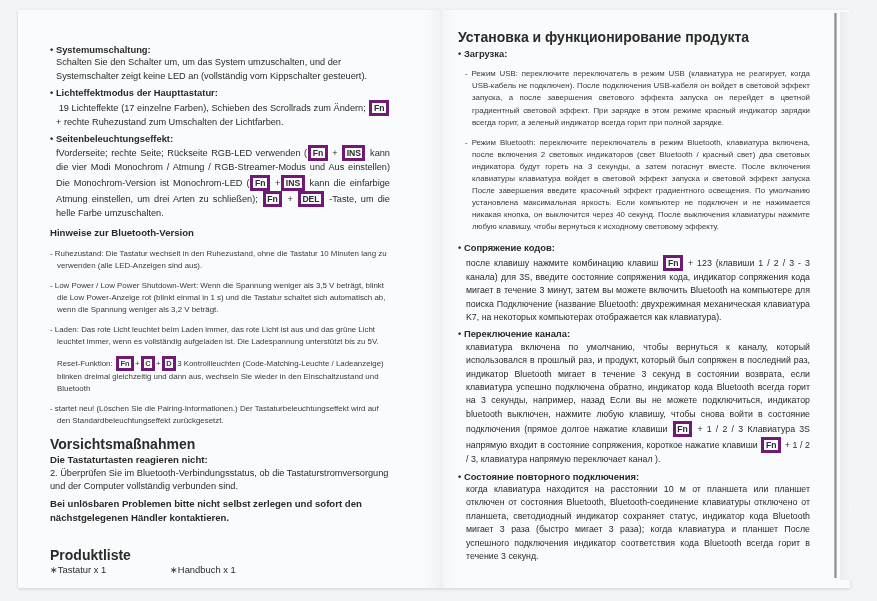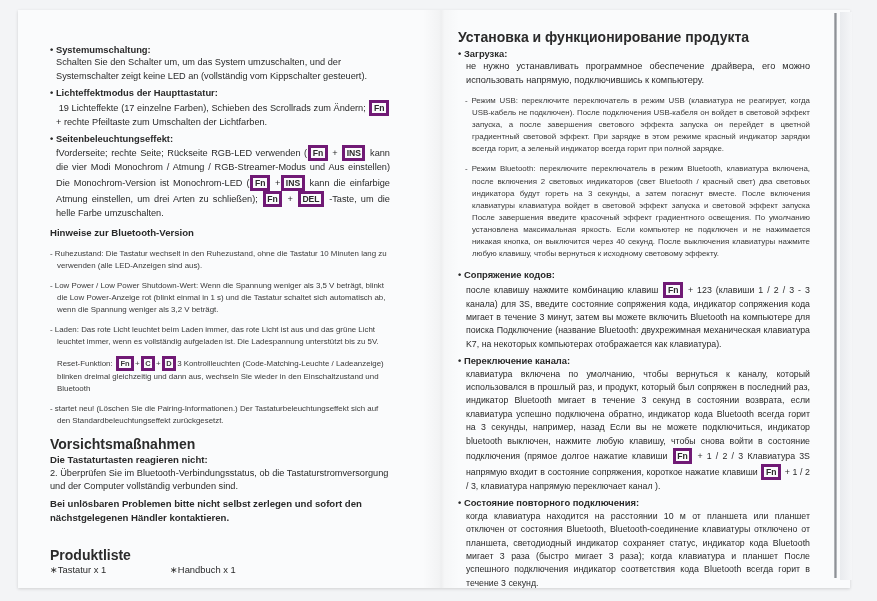--- a/index.html
+++ b/index.html
@@ -60,21 +60,21 @@
   <div>
     <p class="bul-h"><span>• </span><span>Systemumschaltung:</span></p>
     <p class="p ind">Schalten Sie den Schalter um, um das System umzuschalten, und der Systemschalter zeigt keine LED an (vollständig vom Kippschalter gesteuert).</p>
   </div>
 
   <div>
     <p class="bul-h"><span>• </span><span>Lichteffektmodus der Haupttastatur:</span></p>
     <p class="p ind just">
       &nbsp;<span>19 Lichteffekte (17 einzelne Farben), Schieben des Scrollrads zum Ändern;</span>
       <span class="key">Fn</span>
-      <span>+ rechte Pfeiltaste zum Umschalten der Lichtfarben.</span>
+      <span>+ rechte Ruhezustand zum Umschalten der Lichtfarben.</span>
     </p>
   </div>
 
   <div>
     <p class="bul-h"><span>• </span><span>Seitenbeleuchtungseffekt:</span></p>
     <p class="p ind just">
       <span>fVorderseite; rechte Seite; Rückseite RGB-LED verwenden (</span><span class="key">Fn</span>
       <span>+</span>
       <span class="key">INS</span>
       <span>kann die vier Modi Monochrom / Atmung / RGB-Streamer-Modus und Aus einstellen) Die Monochrom-Version ist Monochrom-LED (</span><span class="key">Fn</span>
@@ -89,21 +89,21 @@
 
   <div style="margin-top:6px;">
     <p class="h3">Hinweise zur Bluetooth-Version</p>
     <p class="small dash">- Ruhezustand: Die Tastatur wechselt in den Ruhezustand, ohne die Tastatur 10 Minuten lang zu verwenden (alle LED-Anzeigen sind aus).</p>
     <p class="small dash">- Low Power / Low Power Shutdown-Wert: Wenn die Spannung weniger als 3,5 V beträgt, blinkt die Low Power-Anzeige rot (blinkt einmal in 1 s) und die Tastatur schaltet sich automatisch ab, wenn die Spannung weniger als 3,2 V beträgt.</p>
     <p class="small dash">- Laden: Das rote Licht leuchtet beim Laden immer, das rote Licht ist aus und das grüne Licht leuchtet immer, wenn es vollständig aufgeladen ist. Die Ladespannung unterstützt bis zu 5V.</p>
     <p class="small" style="padding-left:7px;">
       <span>Reset-Funktion:</span>
       <span class="key" style="font-size:7.5px;line-height:9px;">Fn</span>+<span class="key" style="font-size:7.5px;line-height:9px;">C</span>+<span class="key" style="font-size:7.5px;line-height:9px;">D</span><span>3 Kontrollleuchten (Code-Matching-Leuchte / Ladeanzeige) blinken dreimal gleichzeitig und dann aus, wechseln Sie wieder in den Einschaltzustand und Bluetooth</span>
     </p>
-    <p class="small dash">- startet neu! (Löschen Sie die Pairing-Informationen.) Der Tastaturbeleuchtungseffekt sich auf den Standardbeleuchtungseffekt zurückgesetzt.</p>
+    <p class="small dash">- startet neu! (Löschen Sie die Pairing-Informationen.) Der Tastaturbeleuchtungseffekt wird auf den Standardbeleuchtungseffekt zurückgesetzt.</p>
   </div>
 
   <div style="margin-top:8px;">
     <p class="h2">Vorsichtsmaßnahmen</p>
     <p class="h3" style="margin-top:0;">Die Tastaturtasten reagieren nicht:</p>
     <p class="p">2. Überprüfen Sie im Bluetooth-Verbindungsstatus, ob die Tastaturstromversorgung und der Computer vollständig verbunden sind.</p>
     <p class="h3">Bei unlösbaren Problemen bitte nicht selbst zerlegen und sofort den nächstgelegenen Händler kontaktieren.</p>
   </div>
 
   <div style="margin-top:22px;">
@@ -114,21 +114,20 @@
 
     </div>
   </div>
 </div>
 
 <div class="page right" style="top:28px;">
   <p class="h2">Установка и функционирование продукта</p>
 
   <div>
     <p class="bul-h" style="margin-top:1px;">• Загрузка:</p>
-    <p class="p rbody just">не нужно устанавливать программное обеспечение драйвера, его можно использовать напрямую, подключившись к компьютеру.</p>
     <p class="small rbody just dash" style="padding-left:14px;">- Режим USB: переключите переключатель в режим USB (клавиатура не реагирует, когда USB-кабель не подключен). После подключения USB-кабеля он войдет в световой эффект запуска, а после завершения светового эффекта запуска он перейдет в цветной градиентный световой эффект. При зарядке в этом режиме красный индикатор зарядки всегда горит, а зеленый индикатор всегда горит при полной зарядке.</p>
     <p class="small rbody just dash" style="padding-left:14px;">- Режим Bluetooth: переключите переключатель в режим Bluetooth, клавиатура включена, после включения 2 световых индикаторов (свет Bluetooth / красный свет) два световых индикатора будут гореть на 3 секунды, а затем погаснут вместе. После включения клавиатуры клавиатура войдет в световой эффект запуска и световой эффект запуска После завершения введите красочный эффект градиентного освещения. По умолчанию установлена максимальная яркость. Если компьютер не подключен и не нажимается никакая кнопка, он выключится через 40 секунд. После выключения клавиатуры нажмите любую клавишу, чтобы вернуться к исходному световому эффекту.</p>
   </div>
 
   <div>
     <p class="bul-h">• Сопряжение кодов:</p>
     <p class="p rbody just" style="font-size:8.8px;">
       <span>после клавишу нажмите комбинацию клавиш</span>
       <span class="key">Fn</span>
       <span>+ 123 (клавиши 1 / 2 / 3 - 3 канала) для 3S, введите состояние сопряжения кода, индикатор сопряжения кода мигает в течение 3 минут, затем вы можете включить Bluetooth на компьютере для поиска Подключение (название Bluetooth: двухрежимная механическая клавиатура K7, на некоторых компьютерах отображается как клавиатура).</span>

